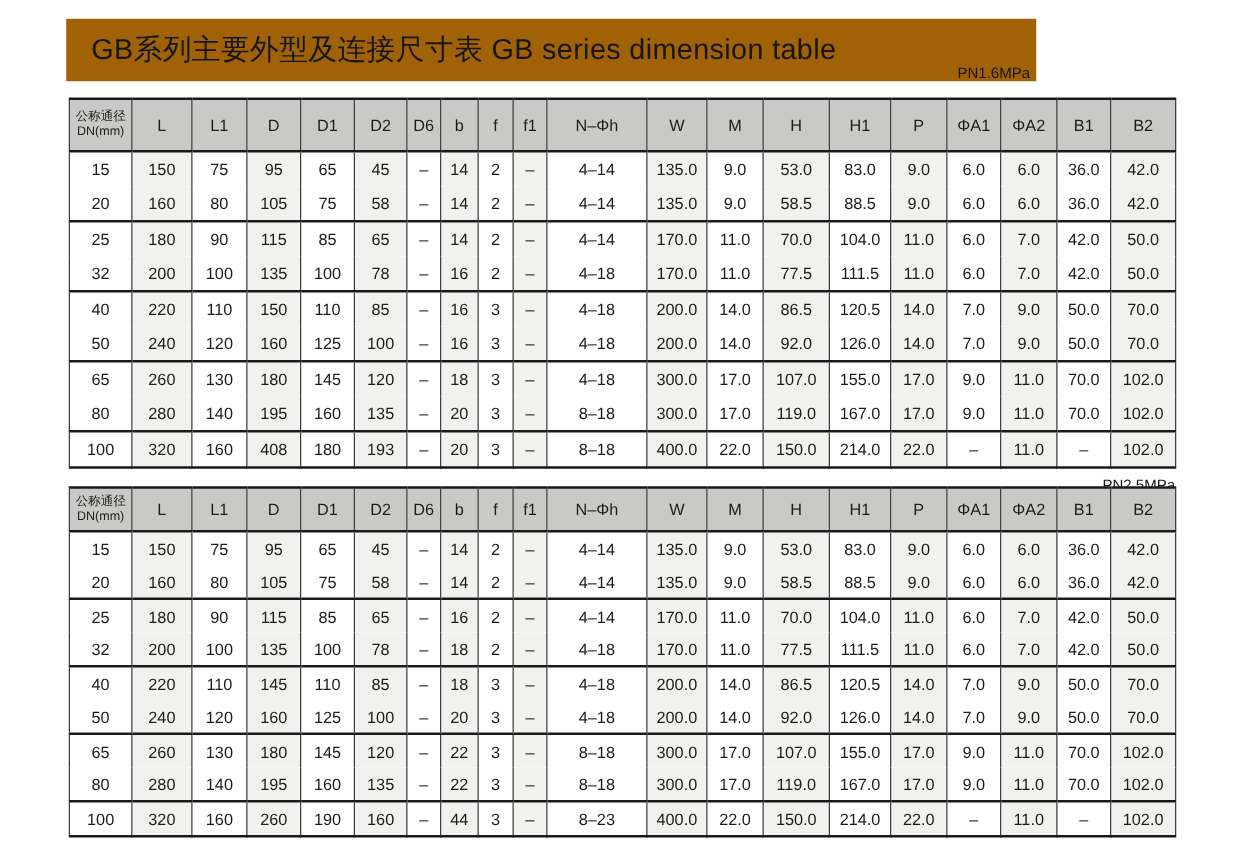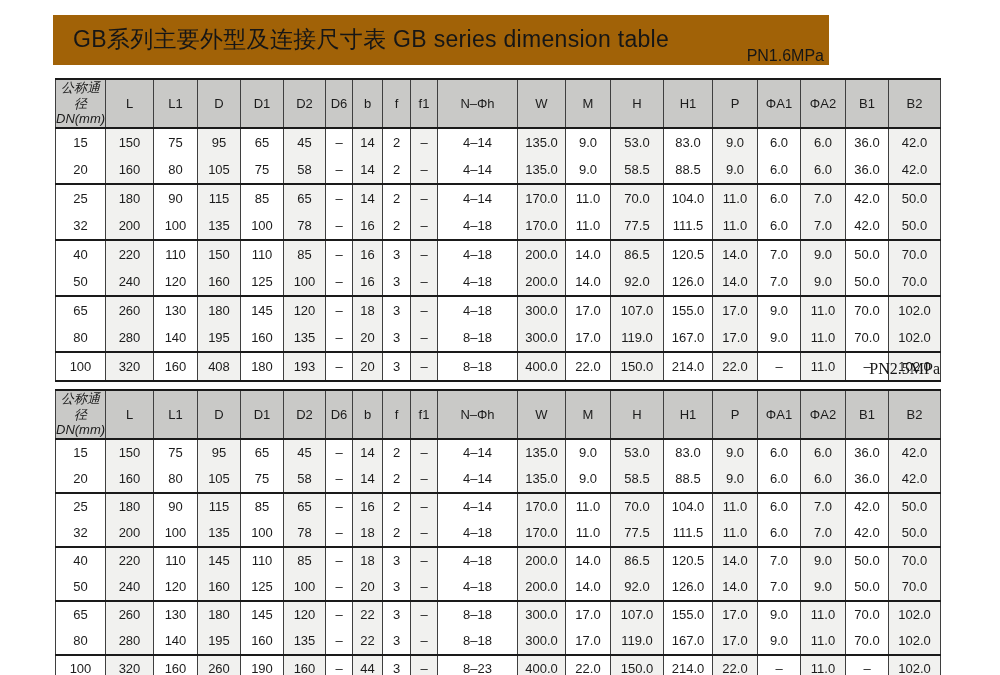--- a/index.html
+++ b/index.html
@@ -9,39 +9,39 @@
   }
   .title-bar{
     position:absolute;left:40px;top:15px;width:776px;height:50px;
     background:#a16207;
     margin-left:13px;
   }
   .title-bar .page-title{
     position:absolute;left:20px;top:9px;font-size:23px;color:#161616;
     letter-spacing:.3px;white-space:nowrap;
   }
-  .pn-label{font-size:16px;color:#161616;}
+  .pn-label{font-size:12px;color:#161616;}
   .title-bar .pn-label{position:absolute;right:5px;bottom:0px;}
-  .pn2-wrap{position:absolute;right:60px;top:360px;font-family:Liberation Serif, serif;}
+  .pn2-wrap{position:absolute;right:60px;top:379px;}
   table.dim{
     position:absolute;left:55px;width:885px;border-collapse:collapse;table-layout:fixed;
     border-bottom:2px solid #1a1a1a;
   }
   table.dim.t0{top:78px;}
   table.dim.t1{top:389px;}
   table.dim th,table.dim td{
     border-left:1px solid #3f3f3f;border-right:1px solid #3f3f3f;
     text-align:center;vertical-align:middle;padding:0;font-size:13px;font-weight:normal;
   }
   table.dim thead th{
     background:#c9c9c7;height:40px;
     border-top:2px solid #1a1a1a;border-bottom:2px solid #1a1a1a;
   }
   table.dim.t1 thead th{height:33px;}
-  table.dim thead th .dn-line{font-size:13px;line-height:1.2;font-style:italic;}
+  table.dim thead th .dn-line{font-size:10px;line-height:1.2;}
   table.dim tbody td{height:27px;background:#ffffff;}
   table.dim.t1 tbody td{height:26px;}
   table.dim tbody td.shade{background:#f1f1ef;}
   table.dim tbody tr.group-start td{border-top:2px solid #1a1a1a;}
 </style>
 </head>
 <body>
 
 <div class="page">
 

